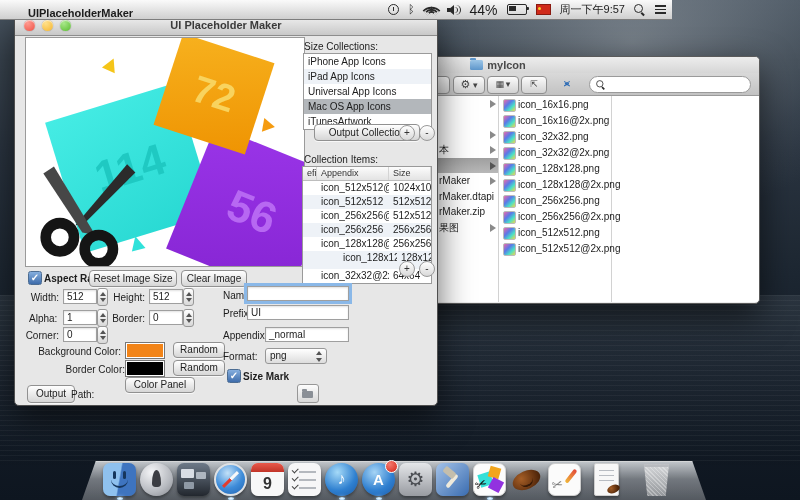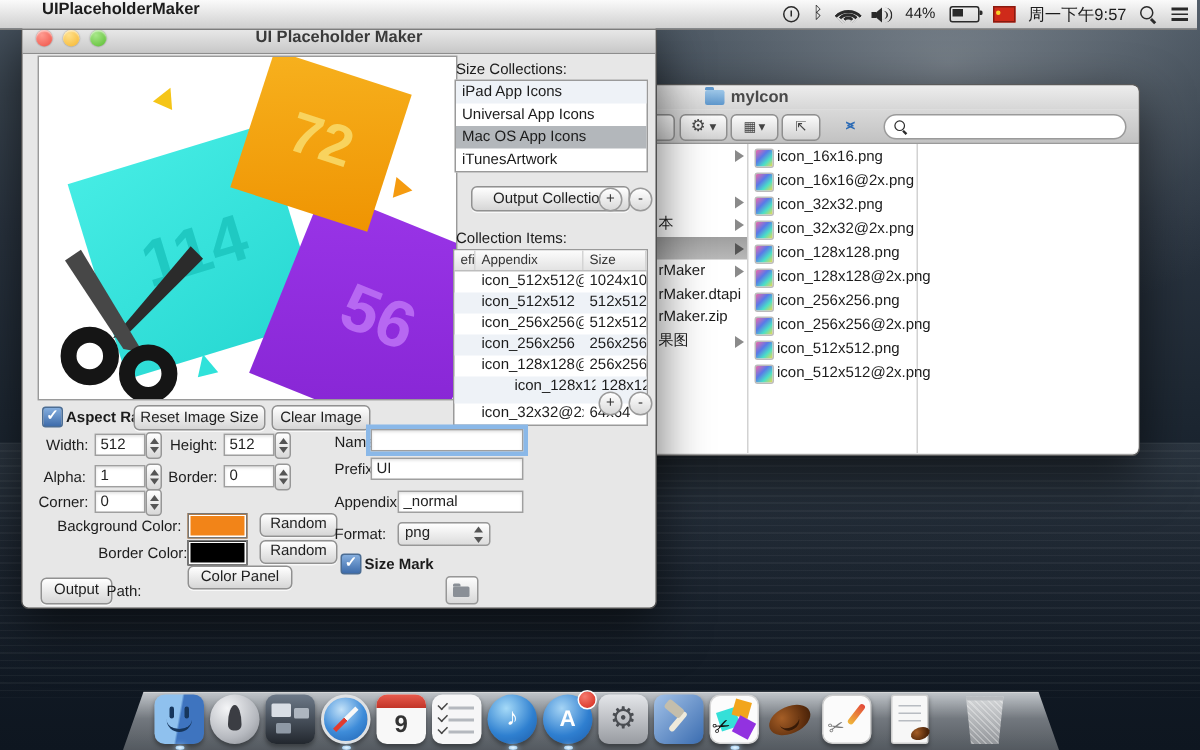--- a/index.html
+++ b/index.html
@@ -5,42 +5,42 @@
   html,body{margin:0;padding:0;font-family:"Liberation Sans",sans-serif;}
   #desktop{position:relative;width:800px;height:500px;overflow:hidden;
     background:linear-gradient(180deg,#4a5662 0%,#39444f 12%,#2a3440 30%,#1d2732 55%,#141d28 75%,#0e1620 100%);}
   #desktop .skyglow{position:absolute;left:380px;top:0;width:420px;height:210px;
     background:radial-gradient(ellipse at 60% 20%,rgba(200,205,210,.38),rgba(120,130,140,.12) 55%,transparent 75%);}
   #desktop .ocean{position:absolute;left:0;top:295px;width:800px;height:170px;
     background:repeating-linear-gradient(180deg,rgba(255,255,255,.045) 0 1px,transparent 1px 5px),
     linear-gradient(180deg,rgba(90,100,110,.25),rgba(10,16,24,.1));}
 
   
-  .menubar{position:absolute;left:0;top:0;width:798px;height:19px;z-index:50;
+  .menubar{position:absolute;left:0;top:0;width:672px;height:19px;z-index:50;
     background:linear-gradient(#fafafa,#cfcfcf);border-bottom:1px solid #7d7d7d;
-    display:flex;align-items:flex-start;font-size:11px;color:#1c1c1c;}
+    display:flex;align-items:flex-end;font-size:11px;color:#1c1c1c;}
   .menubar .apple{margin-left:12px;font-size:12px;line-height:18px;}
   .menubar .appname{margin-left:16px;font-weight:bold;}
   .mright{position:absolute;right:6px;top:0;height:19px;display:flex;align-items:center;gap:9px;}
   .mi{display:inline-block;position:relative;}
   .i-clock{width:11px;height:11px;border:1.5px solid #2a2a2a;border-radius:50%;box-sizing:border-box;}
   .i-clock::after{content:"";position:absolute;left:4px;top:2px;width:1.5px;height:4px;background:#2a2a2a;}
   .i-bt{font-size:11px;line-height:11px;color:#2a2a2a;}
   .i-wifi{width:14px;height:11px;}
   .i-wifi i{position:absolute;border:solid #2a2a2a;border-width:2px 2px 0 0;border-radius:0 100% 0 0;transform:rotate(-45deg);}
   .i-wifi i:nth-child(1){width:11px;height:11px;left:1px;top:0;}
   .i-wifi i:nth-child(2){width:7px;height:7px;left:3px;top:3px;}
   .i-wifi i:nth-child(3){width:3px;height:3px;left:5px;top:6px;}
   .i-vol{width:14px;height:10px;}
   .i-vol .bx{position:absolute;left:0;top:3px;width:3px;height:4px;background:#2a2a2a;}
   .i-vol .tri{position:absolute;left:1px;top:0;border-top:5px solid transparent;border-bottom:5px solid transparent;border-right:6px solid #2a2a2a;}
   .i-vol .a1,.i-vol .a2{position:absolute;border:solid #2a2a2a;border-width:0 1.5px 0 0;border-radius:0 100% 100% 0/0 50% 50% 0;}
   .i-vol .a1{left:7px;top:2px;width:3px;height:6px;}
   .i-vol .a2{left:9px;top:0;width:4px;height:10px;}
-  .battxt{font-size:10px;}
+  .battxt{font-size:14px;}
   .i-batt{width:18px;height:9px;border:1px solid #2a2a2a;border-radius:2px;}
   .i-batt .fill{position:absolute;left:1px;top:1px;width:7px;height:5px;background:#2a2a2a;}
   .i-batt::after{content:"";position:absolute;right:-3px;top:2px;width:2px;height:3px;background:#2a2a2a;border-radius:0 1px 1px 0;}
   .i-flag{width:13px;height:9px;background:#cf2a1a;border:0.5px solid #8a1a10;}
   .i-flag::after{content:"";position:absolute;left:1.5px;top:1.5px;width:3px;height:3px;background:#f8d22a;border-radius:50%;}
   .clocktxt{font-size:11px;}
   .i-mag{width:12px;height:12px;}
   .i-mag .lens{position:absolute;left:0;top:0;width:7px;height:7px;border:1.5px solid #2a2a2a;border-radius:50%;}
   .i-mag .tail{position:absolute;left:8px;top:8px;width:4px;height:1.5px;background:#2a2a2a;transform:rotate(45deg);transform-origin:0 0;}
   .i-list{width:11px;height:9px;}
@@ -295,20 +295,23 @@
       <svg id="scissors" viewBox="0 0 100 100">
         <path d="M40 64 L84 12 L91 19 L49 61 Z" fill="#2b2b2b"></path>
         <path d="M57 72 L22 14 L13 20 L46 70 Z" fill="#474747"></path>
         <circle cx="27" cy="74" r="12" fill="none" stroke="#151515" stroke-width="9"></circle>
         <circle cx="60" cy="84" r="12" fill="none" stroke="#151515" stroke-width="9"></circle>
       </svg>
     </div>
 
     <span class="lbl" style="left:289px;top:26px;">Size Collections:</span>
     <div class="tbl" style="left:288px;top:38px;width:127px;">
+      <div class="trow">
+          <span style="width:127px;">iPhone App Icons</span>
+        </div>
       <div class="trow alt">
           <span style="width:127px;">iPad App Icons</span>
         </div>
       <div class="trow">
           <span style="width:127px;">Universal App Icons</span>
         </div>
       <div class="trow selrow">
           <span style="width:127px;">Mac OS App Icons</span>
         </div>
       <div class="trow">

